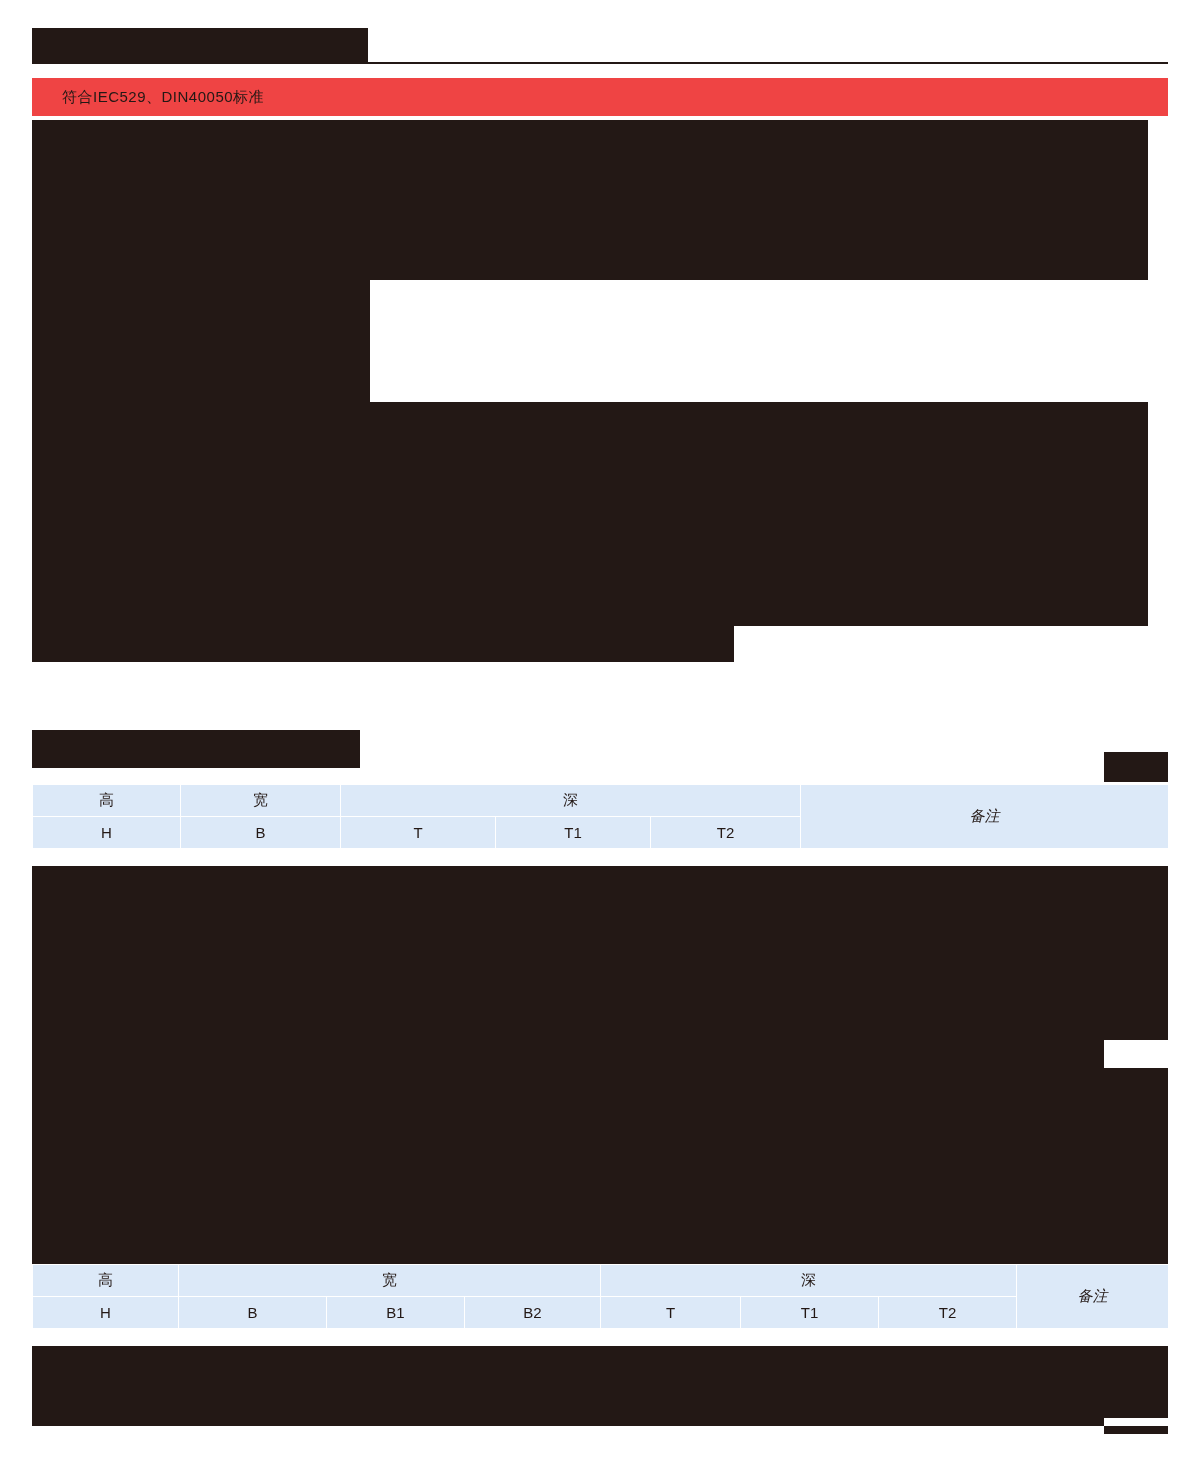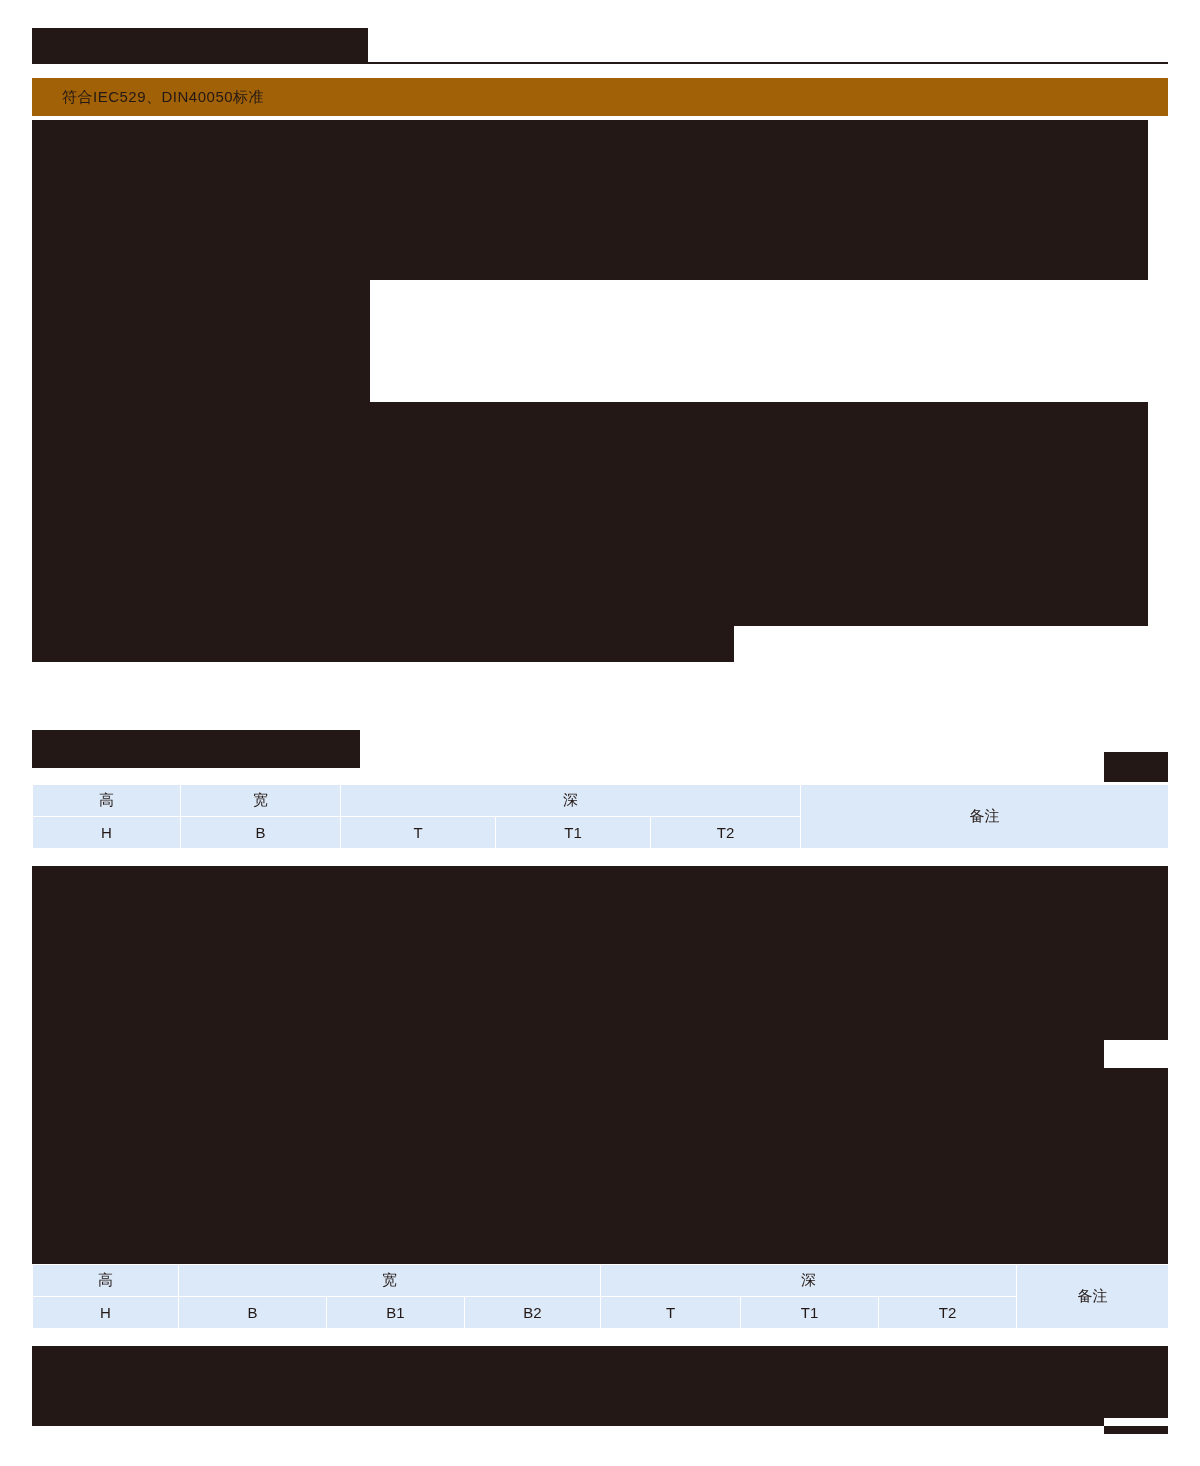--- a/index.html
+++ b/index.html
@@ -45,21 +45,21 @@
     height: 2px;
     background: #231815;
   }
 
   .standard-band {
     position: absolute;
     left: 32px;
     top: 78px;
     width: 1136px;
     height: 38px;
-    background: #a16207;
+    background: #ef4444;
     display: flex;
     align-items: center;
     box-sizing: border-box;
     padding-left: 30px;
   }
   .standard-band span {
     font-size: 15px;
     color: #231815;
     letter-spacing: .5px;
   }
@@ -90,20 +90,21 @@
   table.dim tr {
     height: 32px;
   }
   .rowband {
     position: absolute;
     background: #231815;
   }
 
   .note-cell {
     font-size: 15px;
+    font-style: italic;
   }
 </style>
 </head>
 <body>
 
 <div id="section-one">
 
   <div class="title-bar" style="left:32px; top:28px; width:336px; height:36px;"></div>
 
   <div class="hairline" style="left:32px; top:62px; width:1136px;"></div>

